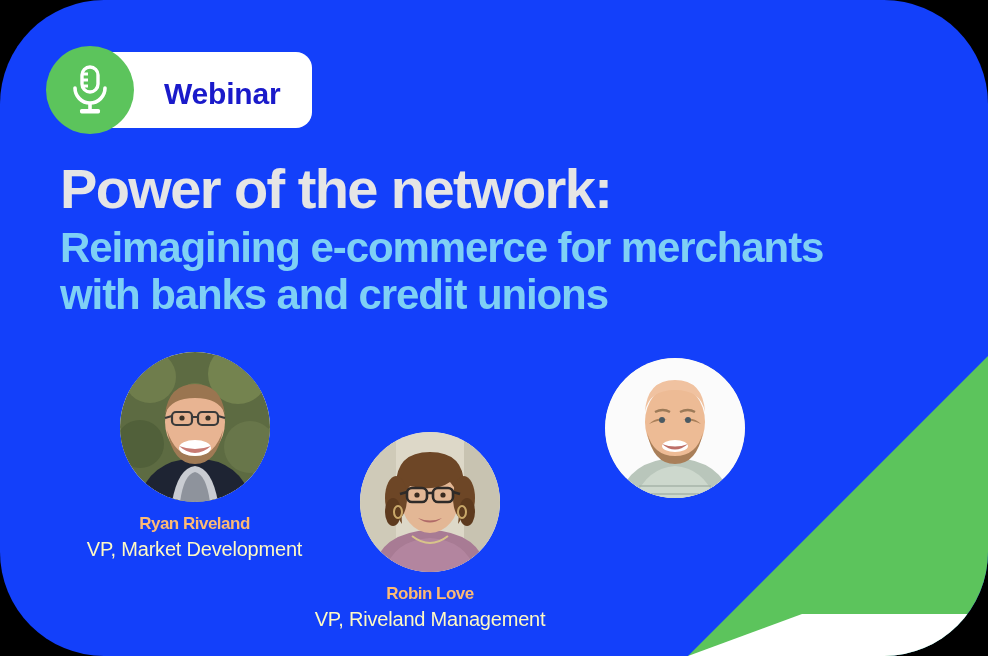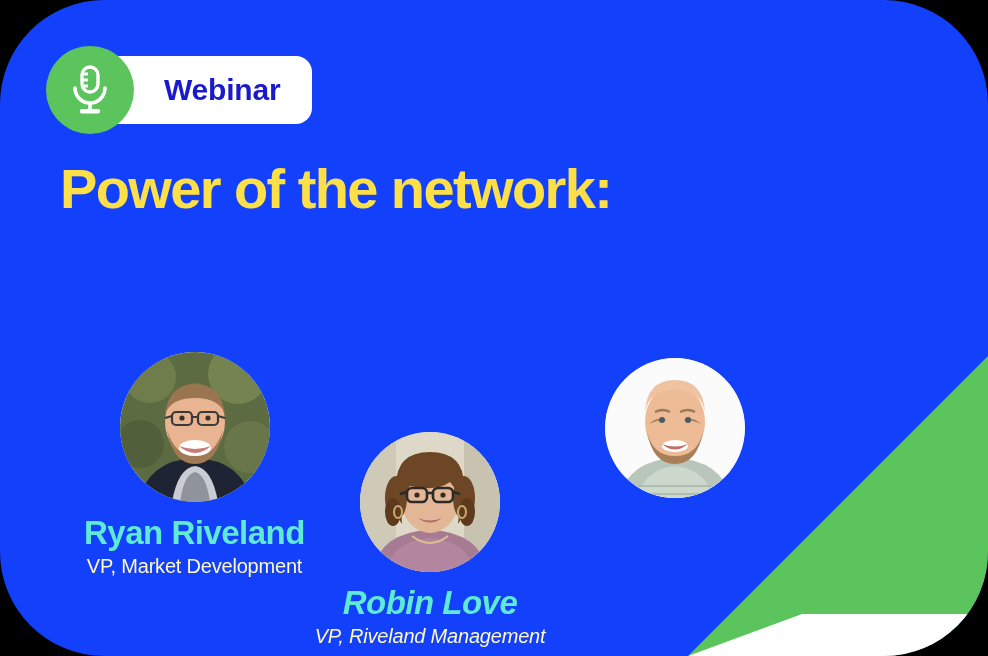--- a/index.html
+++ b/index.html
@@ -73,41 +73,41 @@
   }
   #mic-circle svg { display: block; }
 
   #webinar-pill {
     margin-left: -22px;
     height: 68px;
     background: #ffffff;
     border-radius: 0 16px 16px 0;
     display: flex;
     align-items: center;
-    padding: 0 32px 0 52px;
+    padding: 8px 32px 0 52px;
     z-index: 2;
   }
   #webinar-pill .label {
     color: #1a1aca;
     font-size: 30px;
     font-weight: bold;
     letter-spacing: -0.2px;
     line-height: 1;
   }
 
   
   #title-block {
     position: absolute;
     left: 60px;
     top: 160px;
     width: 880px;
     z-index: 5;
   }
   #main-title {
-    color: #fde047;
+    color: #e5e5e5;
     font-size: 56px;
     font-weight: bold;
     letter-spacing: -1.6px;
     line-height: 1.04;
     margin: 0;
     white-space: nowrap;
   }
   #subtitle {
     color: #7ed0f5;
     font-size: 42px;
@@ -126,39 +126,39 @@
   }
   .avatar {
     border-radius: 50%;
     overflow: hidden;
     margin: 0 auto;
     position: relative;
     background: #d9d9d9;
   }
   .avatar svg { display: block; }
   .sp-name {
-    color: #5eead4;
+    color: #fdba74;
     font-weight: bold;
-    font-size: 33px;
+    font-size: 17px;
     letter-spacing: -0.5px;
     margin-top: 13px;
     line-height: 1.1;
     white-space: nowrap;
   }
   .sp-role {
     color: #fef9c3;
     font-size: 20px;
     letter-spacing: -0.2px;
     margin-top: 4px;
     line-height: 1.15;
     white-space: nowrap;
   }
 
   #speaker-0 { left: 22px;  top: 352px; width: 345px; }
-  #speaker-1 { left: 280px; top: 432px; width: 300px; font-style: italic; }
+  #speaker-1 { left: 280px; top: 432px; width: 300px; }
   #speaker-2 { left: 508px; top: 358px; width: 333px; }
 
   #speaker-0 .avatar { width: 150px; height: 150px; }
   #speaker-1 .avatar { width: 140px; height: 140px; }
   #speaker-2 .avatar { width: 140px; height: 140px; }
 </style>
 </head>
 <body>
 
 <div id="card">
@@ -182,20 +182,24 @@
         </svg>
       </span>
     </div>
     <div id="webinar-pill">
       <span class="label">Webinar</span>
     </div>
   </div>
 
   <div id="title-block">
     <h1 id="main-title">Power of the network:</h1>
+    <div id="subtitle">
+      <span class="ln">Reimagining e-commerce for merchants</span>
+      <span class="ln">with banks and credit unions</span>
+    </div>
   </div>
 
   <div class="speaker" id="speaker-0">
     <div class="avatar">
       <svg width="150" height="150" viewBox="0 0 150 150">
         <defs>
           <clipPath id="c0">
               <circle cx="75" cy="75" r="75"></circle>
             </clipPath>
         </defs>

